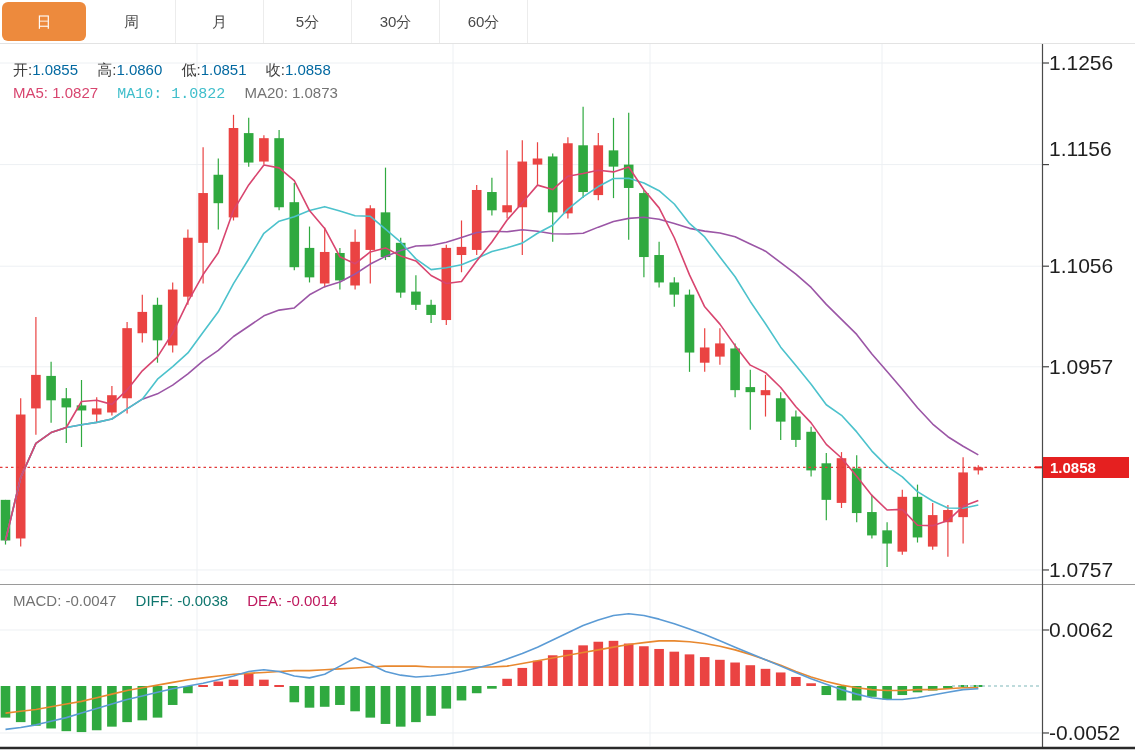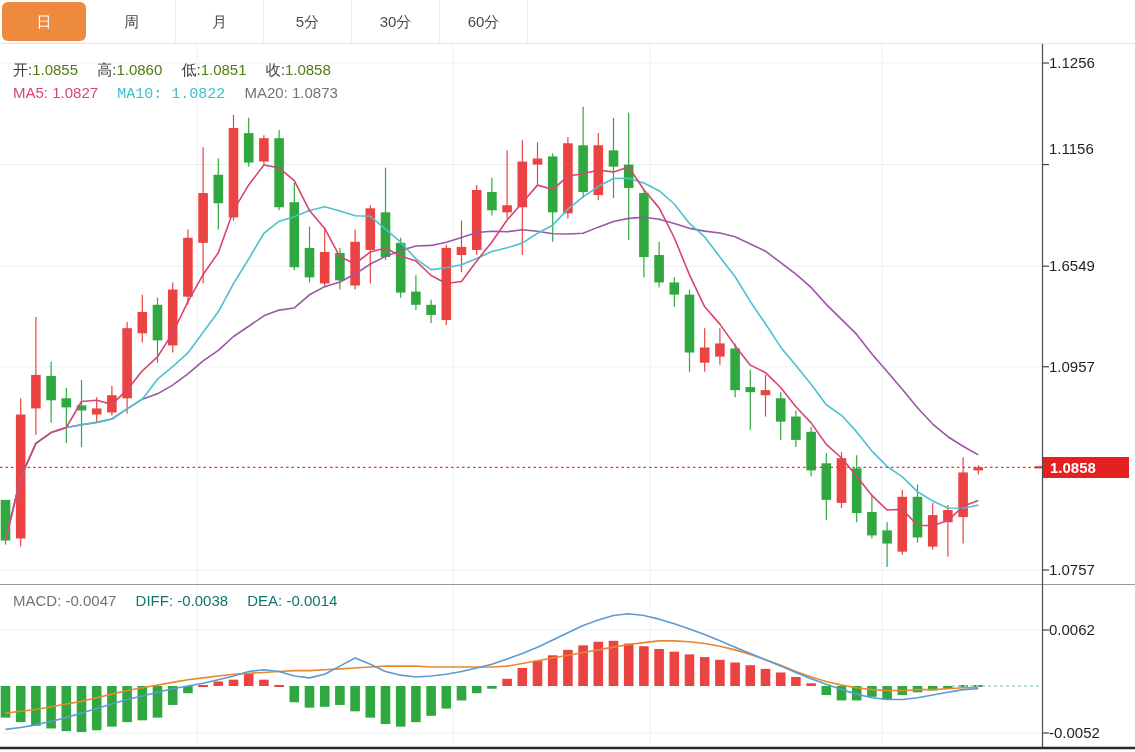--- a/index.html
+++ b/index.html
@@ -11,25 +11,25 @@
   .tab{width:88px;height:43px;line-height:43px;text-align:center;font-size:15px;color:#4a4a4a;
        border-right:1px solid #ececec;box-sizing:border-box;cursor:pointer;background:#fff;}
   .tab.active{background:#ed8a3d;color:#fff;border-radius:6px;height:39px;line-height:39px;
               margin:2px;width:84px;border-right:none;}
   
   #chart-svg{position:absolute;left:0;top:0;z-index:1;}
   
   .legend{position:absolute;z-index:2;font-size:15px;white-space:nowrap;}
   .legend .item{margin-right:15px;}
   .lbl{color:#3c3c3c;}
-  .val-red{color:#4d7c0f;}
+  .val-red{color:#0369a1;}
   .ma5{color:#d8456f;} .ma10{color:#3fbecb;font-family:Liberation Mono, monospace;} .ma20{color:#737373;}
-  .c-macd{color:#737373;} .c-diff{color:#0f766e;} .c-dea{color:#0f766e;}
+  .c-macd{color:#737373;} .c-diff{color:#0f766e;} .c-dea{color:#be185d;}
   
-  .axlabel{position:absolute;left:1049px;z-index:2;font-size:15px;color:#1f1f1f;height:18px;line-height:18px;}
+  .axlabel{position:absolute;left:1049px;z-index:2;font-size:21px;color:#1f1f1f;height:18px;line-height:18px;}
   .ax0{top:54px;} .ax1{top:140px;} .ax2{top:257px;} .ax3{top:358px;} .ax4{top:561px;}
   .max0{top:621px;} .max1{top:724px;}
   .price-badge{position:absolute;left:1043px;top:457px;width:86px;height:21px;z-index:2;
                background:#e52020;color:#fff;font-size:15px;line-height:21px;padding-left:7px;
                box-sizing:border-box;font-weight:bold;}
 </style>
 </head>
 <body>
 
 <div class="tabbar">
@@ -282,19 +282,19 @@
 </div>
 
 <div class="legend" style="left:13px;top:592px;">
   <span class="item c-macd"><span>MACD:</span> <span>-0.0047</span></span>
   <span class="item c-diff"><span>DIFF:</span> <span>-0.0038</span></span>
   <span class="item c-dea"><span>DEA:</span> <span>-0.0014</span></span>
 </div>
 
 <div class="axlabel ax0">1.1256</div>
 <div class="axlabel ax1">1.1156</div>
-<div class="axlabel ax2">1.6549</div>
+<div class="axlabel ax2">1.1056</div>
 <div class="axlabel ax3">1.0957</div>
 <div class="axlabel ax4">1.0757</div>
 <div class="price-badge">1.0858</div>
 
 <div class="axlabel max0">0.0062</div>
 <div class="axlabel max1">-0.0052</div>
 
 </body></html>

